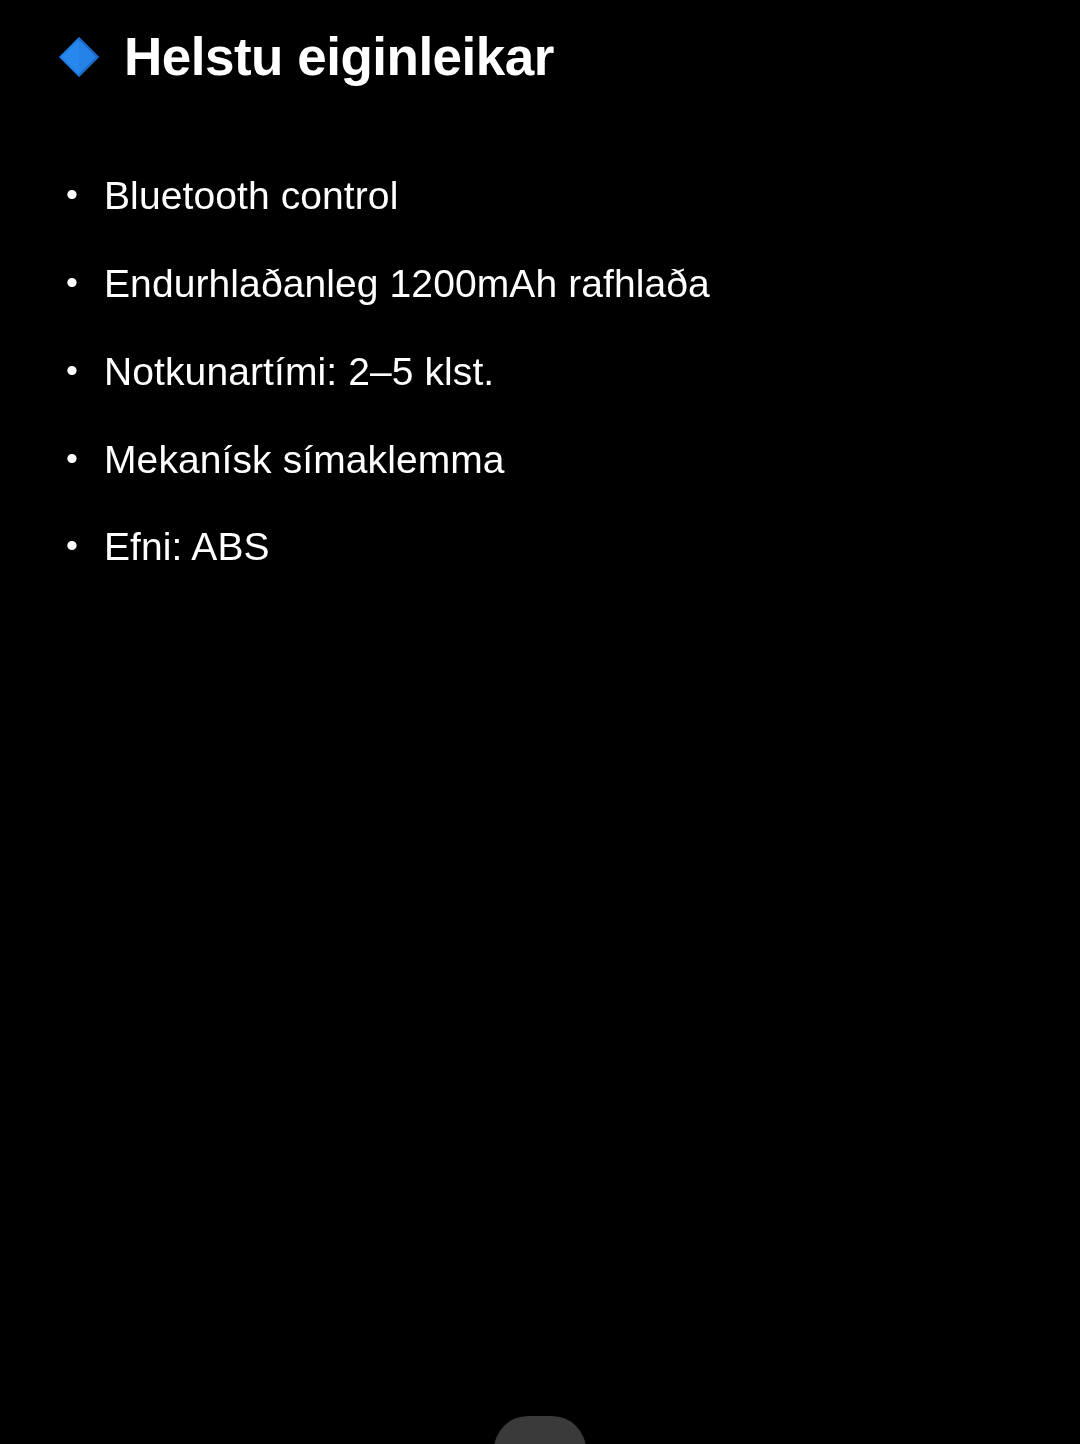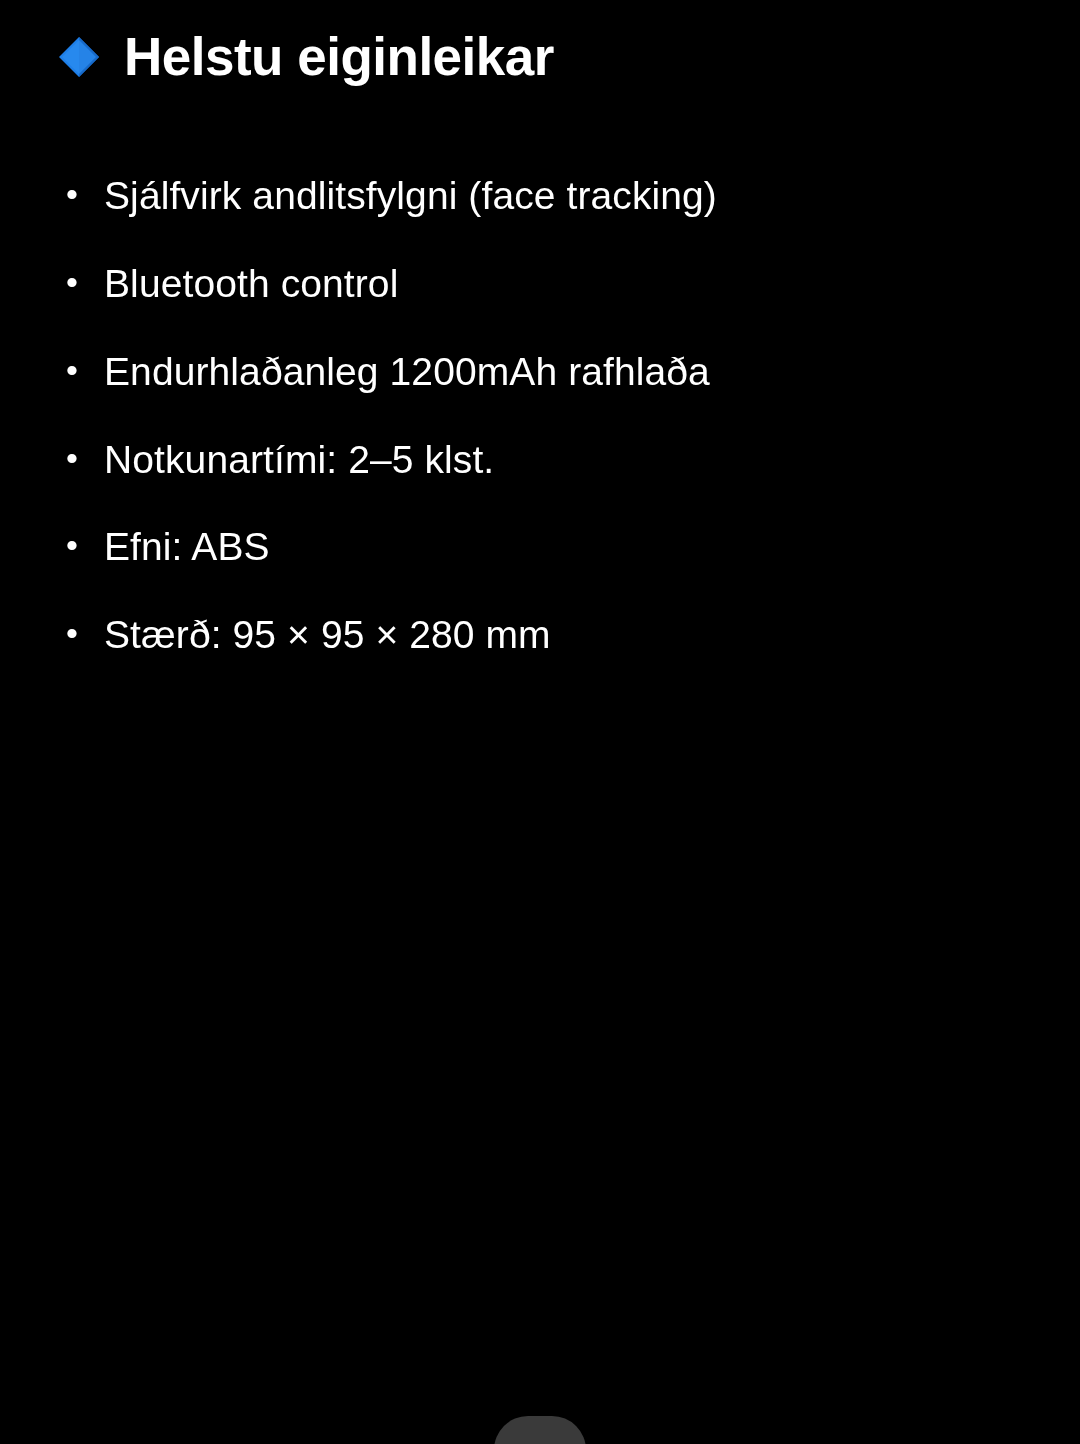--- a/index.html
+++ b/index.html
@@ -83,23 +83,22 @@
   <div class="heading-row">
     <svg class="diamond-icon" viewBox="0 0 46 46">
       <polygon points="23,3 43,23 23,43 3,23" fill="#1e7fe8"></polygon>
       <polygon points="23,3 43,23 23,43" fill="#1669c9"></polygon>
       <polygon points="23,6 40,23 23,40 6,23" fill="#2b8cf0" opacity="0.75"></polygon>
     </svg>
     <div class="heading-text">Helstu eiginleikar</div>
   </div>
 
   <ul class="features">
-    <li>Sjálfvirk andlitsfylgni (face tracking)</li>
     <li>Bluetooth control</li>
     <li>Endurhlaðanleg 1200mAh rafhlaða</li>
     <li>Notkunartími: 2–5 klst.</li>
+    <li>Mekanísk símaklemma</li>
     <li>Efni: ABS</li>
-    <li>Stærð: 95 × 95 × 280 mm</li>
   </ul>
 
   <div class="home-indicator"></div>
 
 </div>
 
 </body></html>

